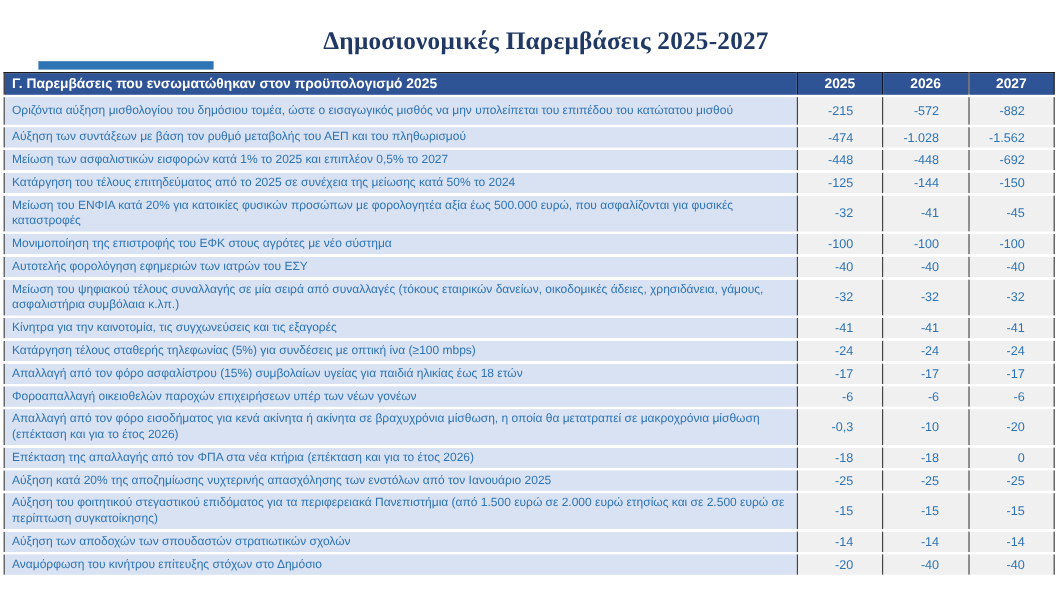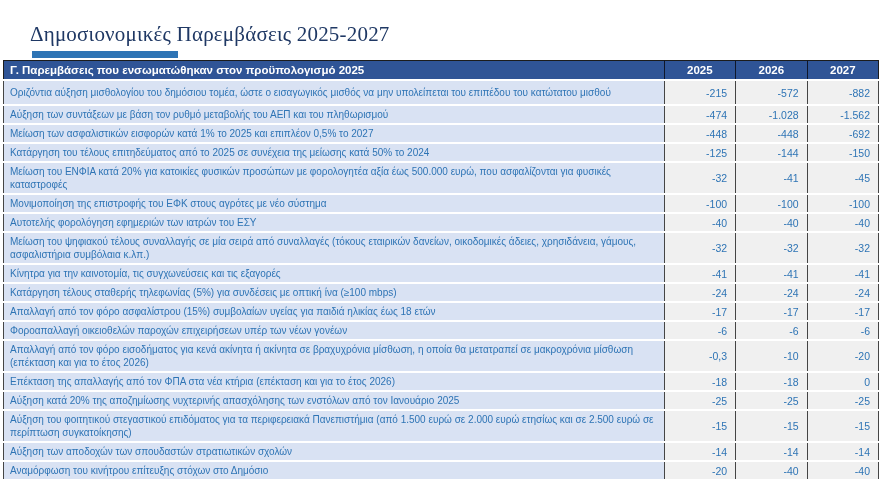--- a/index.html
+++ b/index.html
@@ -7,22 +7,22 @@
     --text_blue:#2E74B5; --title_color:#1F3864; --underline:#2E74B5; --border_dark:#454545;
   }
   *{box-sizing:border-box;}
   html,body{margin:0;padding:0;background:#ffffff;}
   body{
     width:880px;height:495px;overflow:hidden;
     font-family:"Liberation Sans",sans-serif;
   }
   .page-title{
     font-family:"Liberation Serif",serif;
-    font-size:21px;font-weight:400;color:var(--title_color);
-    margin:22px 0 0 30px;line-height:25px;letter-spacing:.2px;
+    font-size:21px;font-weight:700;color:var(--title_color);
+    margin:22px 0 0 30px;line-height:25px;letter-spacing:.2px;text-align:center;
   }
   .title-underline{
     width:146px;height:7px;background:var(--underline);
     margin:4px 0 2px 32px;
   }
   table.fiscal{
     width:876px;margin-left:3px;
     border-collapse:collapse;table-layout:fixed;
     border:1px solid #1c1c1c;
   }
@@ -44,21 +44,21 @@
   thead th.num{text-align:center;}
   thead th:last-child{border-right:none;}
   td.desc{
     background:var(--desc_bg);color:var(--text_blue);
     font-size:10px;line-height:1.3;
     text-align:left;padding:2px 6px;
   }
   td.num{
     background:var(--num_bg);color:var(--text_blue);
     font-size:10.5px;
-    text-align:right;padding:2px 8px 2px 2px;
+    text-align:right;padding:2px 24px 2px 2px;
   }
   tr.first-row td{padding-top:5px;padding-bottom:5px;}
 </style>
 </head>
 <body>
 
 <div class="page">
 
   <h1 class="page-title">Δημοσιονομικές Παρεμβάσεις 2025-2027</h1>
   <div class="title-underline"></div>

